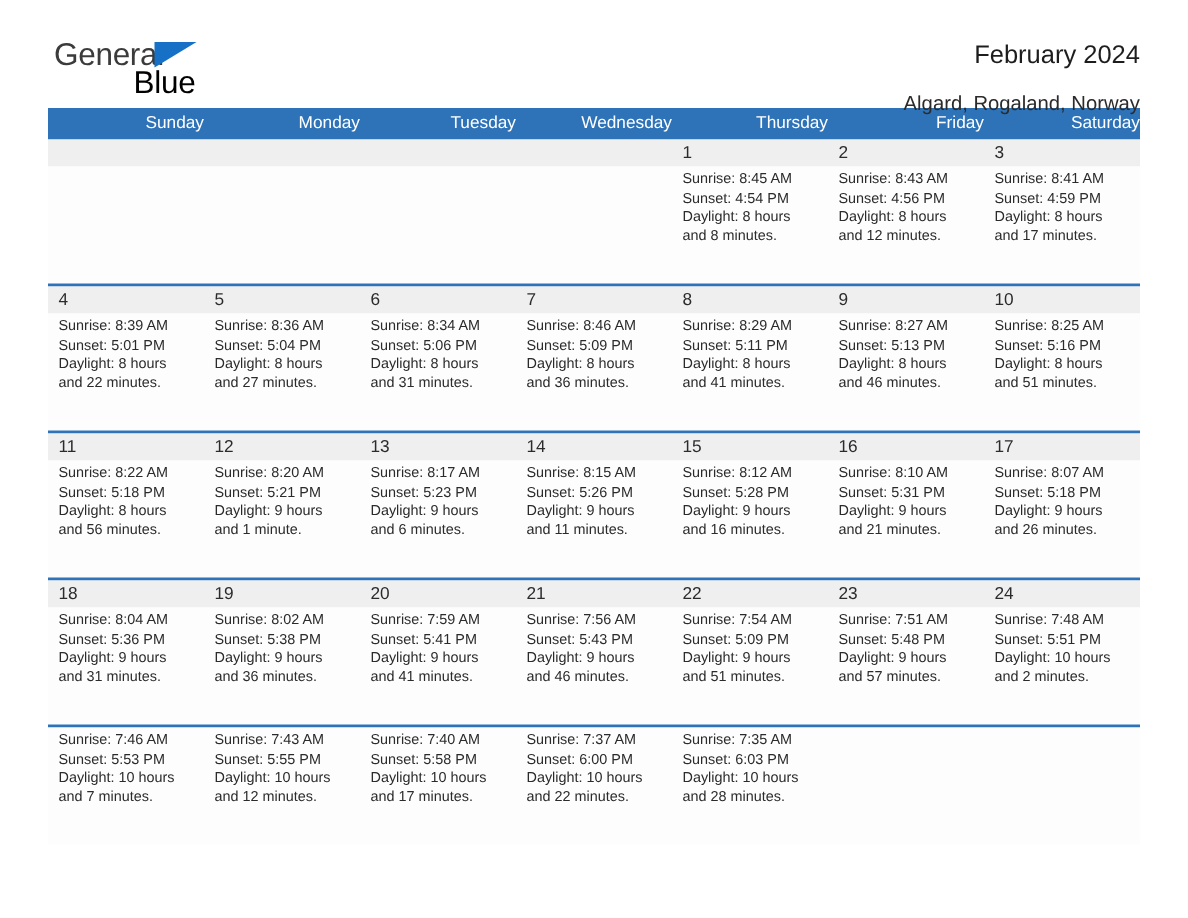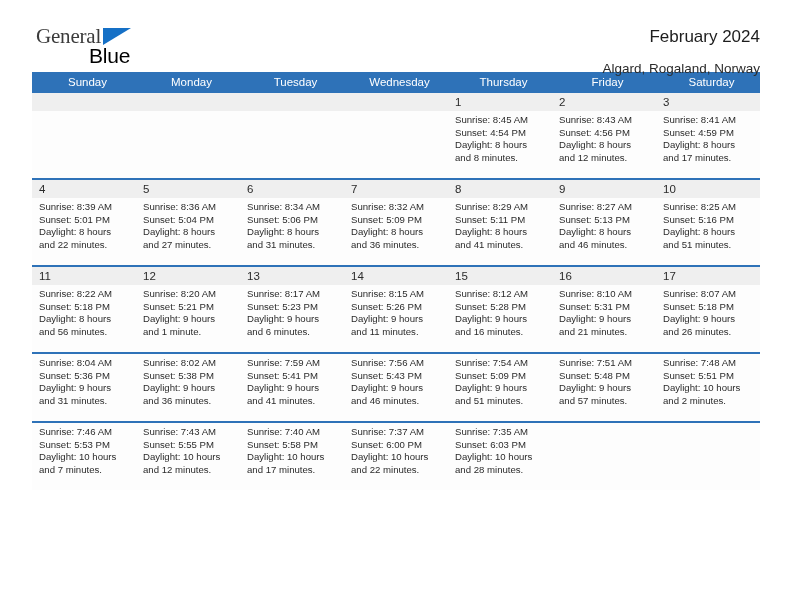--- a/index.html
+++ b/index.html
@@ -37,21 +37,20 @@
     height: 52px;
     line-height: 1;
   }
   .brand-general {
     position: absolute;
     left: 4px;
     top: 4px;
     font-size: 21px;
     color: #3b3b3b;
     letter-spacing: -0.2px;
-    font-family: Liberation Serif, serif;
   }
   .brand-blue {
     position: absolute;
     left: 57px;
     top: 23px;
     font-size: 21px;
     color: #000000;
     letter-spacing: -0.2px;
   }
   .brand-tri {
@@ -86,21 +85,21 @@
   .cal {
     width: 728px;
     border-collapse: collapse;
     table-layout: fixed;
   }
   .cal .dow {
     background: #2e72b8;
     color: #ffffff;
     font-size: 11.5px;
     font-weight: normal;
-    text-align: center;
+    text-align: right;
     padding: 4px 0 5px 7px;
     height: 20px;
     box-sizing: border-box;
     border: none;
   }
   .wk-sep {
     height: 2px;
     background: #2e72b8;
     padding: 0;
     border: none;
@@ -114,21 +113,21 @@
     box-sizing: border-box;
     vertical-align: top;
     border: none;
   }
   .info-cell {
     background: #fdfdfd;
     font-size: 9.6px;
     color: #2b2b2b;
     line-height: 12.6px;
     padding: 3px 8px 10px 7px;
-    height: 67px;
+    height: 78px;
     box-sizing: border-box;
     vertical-align: top;
     border: none;
   }
   .info-cell .ln { display: block; white-space: nowrap; }
   .empty { background: #efefef; }
   .empty-info { background: #fdfdfd; }
 </style>
 </head>
 <body>
@@ -218,21 +217,21 @@
             <span class="ln">Daylight: 8 hours</span>
             <span class="ln">and 27 minutes.</span>
           </td>
           <td class="info-cell">
             <span class="ln">Sunrise: 8:34 AM</span>
             <span class="ln">Sunset: 5:06 PM</span>
             <span class="ln">Daylight: 8 hours</span>
             <span class="ln">and 31 minutes.</span>
           </td>
           <td class="info-cell">
-            <span class="ln">Sunrise: 8:32 AM</span>
+            <span class="ln">Sunrise: 8:46 AM</span>
             <span class="ln">Sunset: 5:09 PM</span>
             <span class="ln">Daylight: 8 hours</span>
             <span class="ln">and 36 minutes.</span>
           </td>
           <td class="info-cell">
             <span class="ln">Sunrise: 8:29 AM</span>
             <span class="ln">Sunset: 5:11 PM</span>
             <span class="ln">Daylight: 8 hours</span>
             <span class="ln">and 41 minutes.</span>
           </td>
@@ -302,20 +301,29 @@
             <span class="ln">Sunrise: 8:07 AM</span>
             <span class="ln">Sunset: 5:18 PM</span>
             <span class="ln">Daylight: 9 hours</span>
             <span class="ln">and 26 minutes.</span>
           </td>
         </tr>
         <tr>
           <td class="wk-sep" colspan="7"></td>
         </tr>
         <tr>
+          <td class="daynum-cell">18</td>
+          <td class="daynum-cell">19</td>
+          <td class="daynum-cell">20</td>
+          <td class="daynum-cell">21</td>
+          <td class="daynum-cell">22</td>
+          <td class="daynum-cell">23</td>
+          <td class="daynum-cell">24</td>
+        </tr>
+        <tr>
           <td class="info-cell">
             <span class="ln">Sunrise: 8:04 AM</span>
             <span class="ln">Sunset: 5:36 PM</span>
             <span class="ln">Daylight: 9 hours</span>
             <span class="ln">and 31 minutes.</span>
           </td>
           <td class="info-cell">
             <span class="ln">Sunrise: 8:02 AM</span>
             <span class="ln">Sunset: 5:38 PM</span>
             <span class="ln">Daylight: 9 hours</span>

